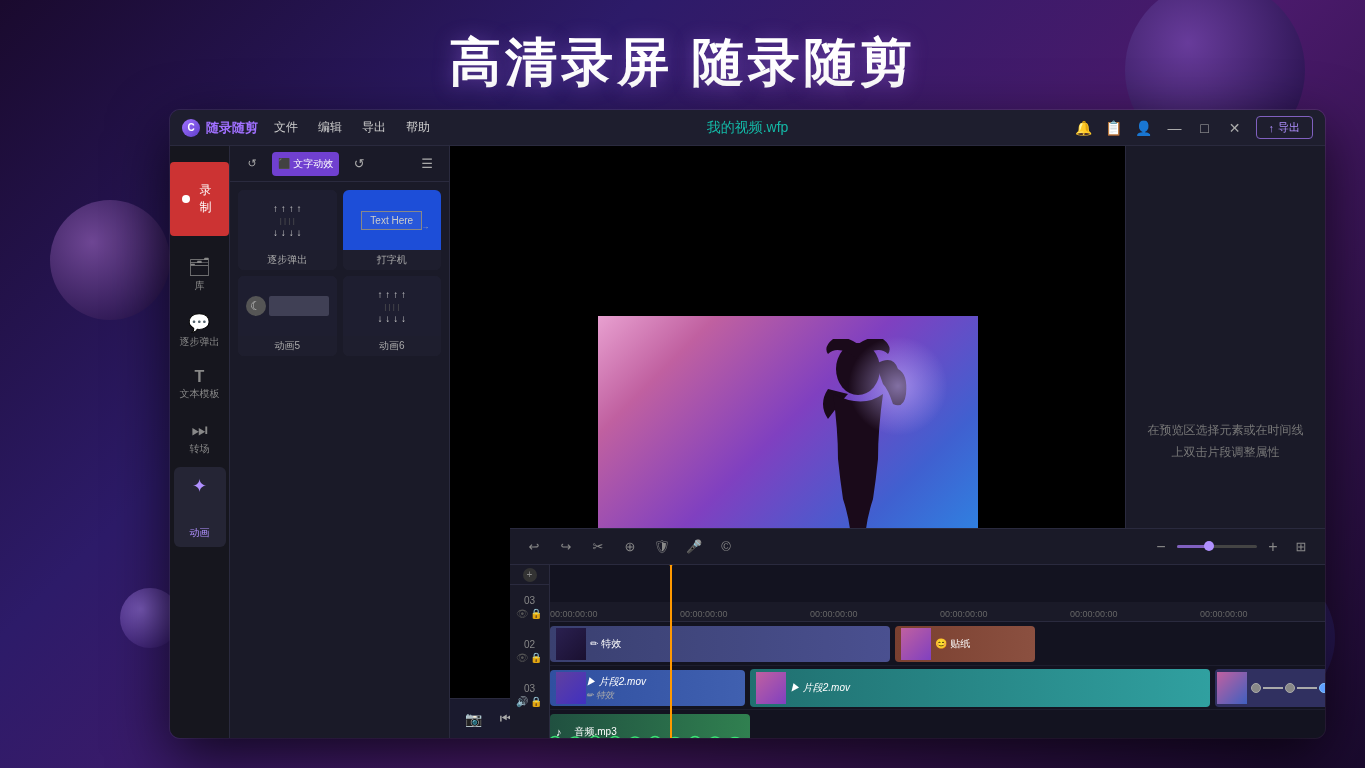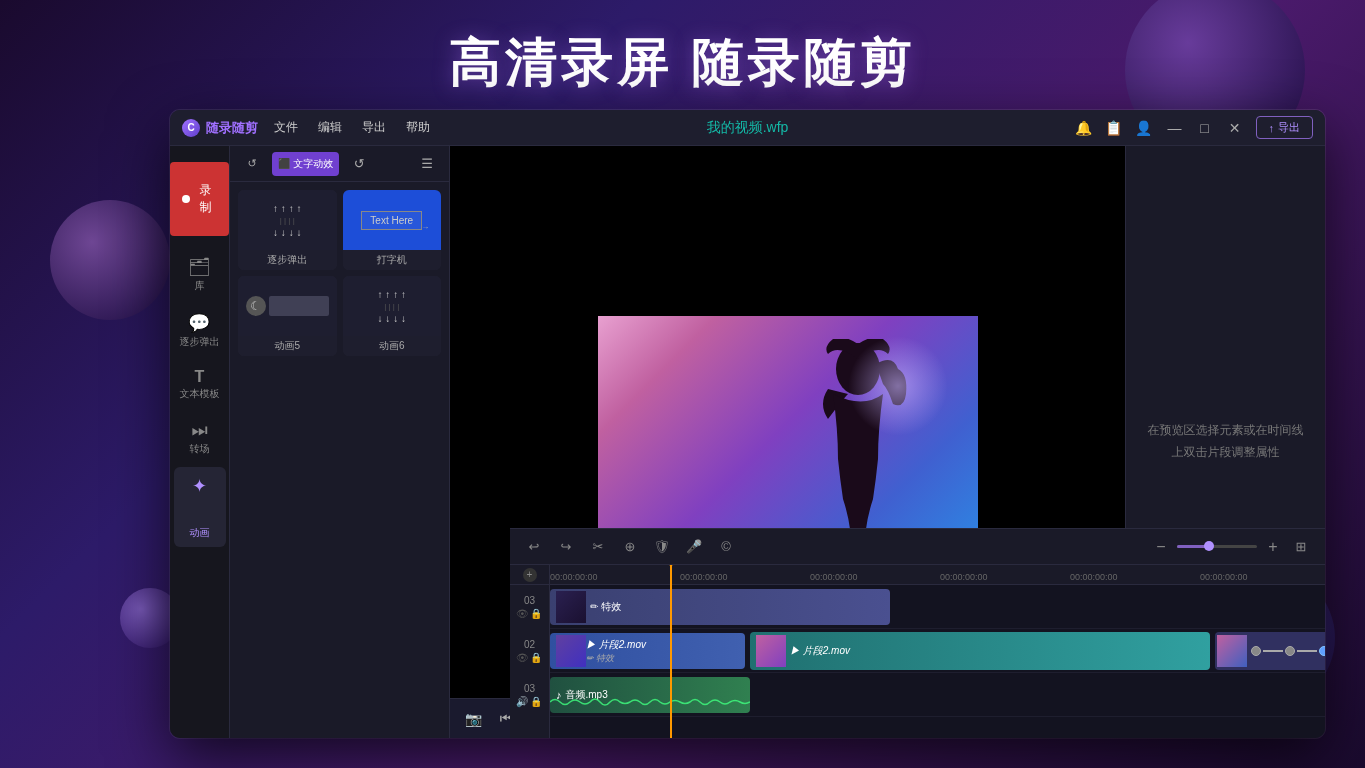--- a/index.html
+++ b/index.html
@@ -451,20 +451,21 @@
     .timeline-ruler {
       height: 20px;
       background: #1a1a28;
       border-bottom: 1px solid #2a2a3e;
       display: flex;
       align-items: flex-end;
       padding: 0 0 2px 0;
       overflow: hidden;
       position: relative;
       margin-left: 40px;
+      margin-top: 37px;
     }
     .ruler-mark {
       position: absolute;
       bottom: 2px;
       font-size: 9px;
       color: #666;
       white-space: nowrap;
     }
     .track-label {
       width: 40px;
@@ -766,20 +767,24 @@
 
             <div style="height:44px;border-bottom:1px solid #1e1e2e;position:relative;">
 
               <div class="clip" style="left:0;width:340px;background:linear-gradient(90deg,#3a4070,#4a5090);">
                 <div style="width:30px;height:32px;overflow:hidden;flex-shrink:0;background:linear-gradient(135deg,#6040a0,#3a3060);">
                   <div style="width:100%;height:100%;background:linear-gradient(135deg,#2a2050,#1a1030);"></div>
                 </div>
                 <span style="margin-left:4px;font-size:10px;">✏ 特效</span>
               </div>
 
+              <div class="clip" style="left:345px;width:140px;background:linear-gradient(90deg,#7a4030,#8b5040);">
+                <div style="width:30px;height:32px;overflow:hidden;flex-shrink:0;background:linear-gradient(135deg,#c060a0,#8040c0);"></div>
+                <span style="margin-left:4px;font-size:10px;">😊 贴纸</span>
+              </div>
             </div>
 
             <div style="height:44px;border-bottom:1px solid #1e1e2e;position:relative;font-style:italic;">
 
               <div class="clip" style="left:0;width:195px;background:linear-gradient(90deg,#3050a0,#4060b0);">
                 <div style="width:30px;height:32px;overflow:hidden;flex-shrink:0;background:linear-gradient(135deg,#6040a0,#4030c0);"></div>
                 <div style="display:flex;flex-direction:column;">
                   <span style="font-size:10px;">▶ 片段2.mov</span>
                   <span style="font-size:9px;color:#aaa;">✏ 特效</span>
                 </div>
@@ -800,21 +805,21 @@
                   <div style="width:10px;height:10px;border-radius:50%;background:#888;border:1px solid #aaa;"></div>
                   <div style="width:20px;height:2px;background:#aaa;"></div>
                   <div style="width:10px;height:10px;border-radius:50%;background:#60a0ff;border:1px solid #80c0ff;"></div>
                 </div>
               </div>
             </div>
 
             <div style="height:44px;border-bottom:1px solid #1e1e2e;position:relative;">
               <div class="clip" style="left:0;width:200px;background:linear-gradient(90deg,#205040,#308050);">
                 <span style="font-size:11px;">♪</span>
-                <span style="margin-left:4px;font-size:10px;">音频.mp3</span>
+                <span style="margin-left:13px;font-size:10px;">音频.mp3</span>
 
                 <div style="position:absolute;bottom:4px;left:0;right:0;height:14px;overflow:hidden;">
                   <svg width="100%" height="14" viewBox="0 0 200 14" preserveAspectRatio="none">
                     <path d="M0,7 Q5,2 10,7 Q15,12 20,7 Q25,3 30,7 Q35,11 40,7 Q45,1 50,7 Q55,13 60,7 Q65,2 70,7 Q75,10 80,7 Q85,3 90,7 Q95,12 100,7 Q105,2 110,7 Q115,11 120,7 Q125,4 130,7 Q135,10 140,7 Q145,2 150,7 Q155,12 160,7 Q165,3 170,7 Q175,11 180,7 Q185,4 190,7 Q195,10 200,7" stroke="#40ff80" stroke-width="1.5" fill="none" opacity="0.8"></path>
                   </svg>
                 </div>
               </div>
             </div>
 
           </div>

